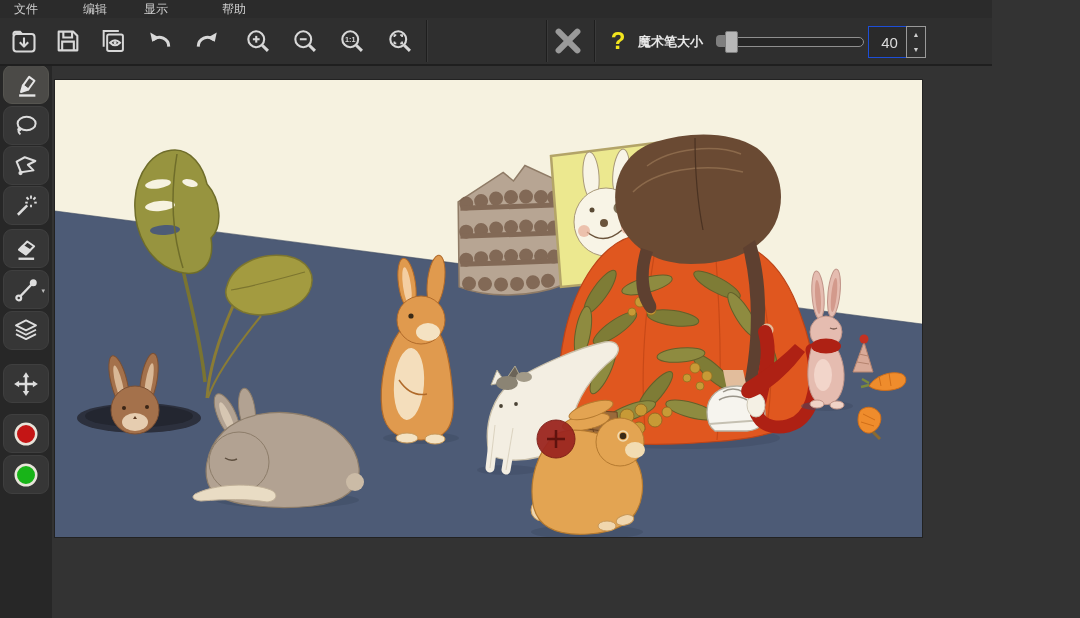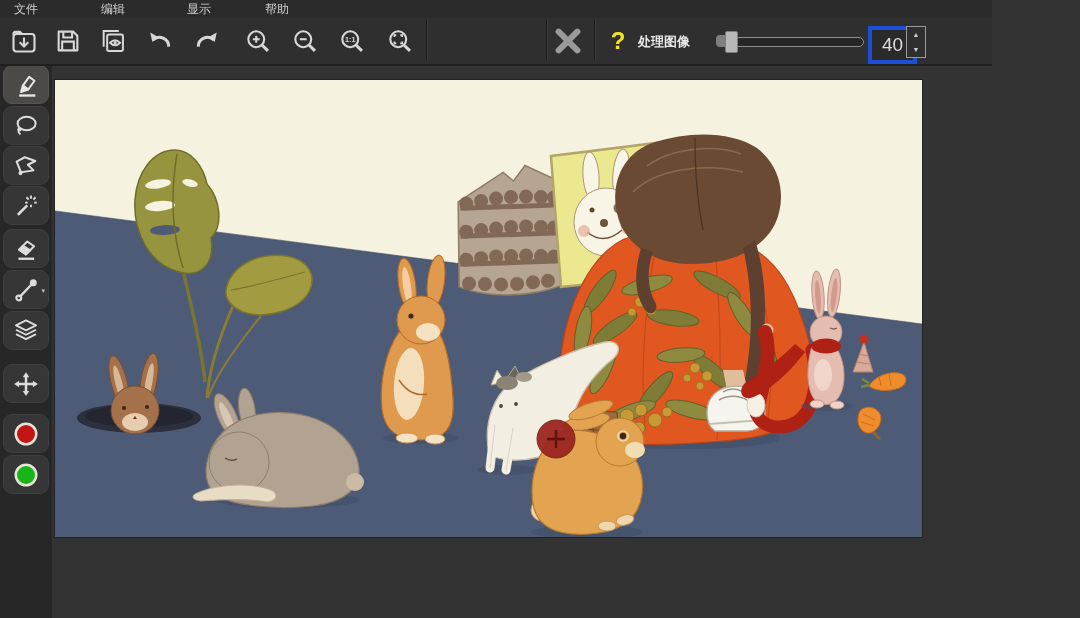--- a/index.html
+++ b/index.html
@@ -2,37 +2,37 @@
 <html><head>
 <meta charset="utf-8">
 <style>
   html,body{margin:0;padding:0;background:#333;}
   #app{position:relative;width:992px;height:618px;overflow:hidden;
        font-family:"Liberation Sans","DejaVu Sans",sans-serif;background:#ef4444;}
   
   .menubar{position:absolute;top:0;left:0;width:1080px;height:18px;background:#2b2b2b;
            display:flex;align-items:center;font-size:12px;color:#cfcfcf;z-index:30;}
   .menu-item{cursor:default;white-space:nowrap;}
-  .mi-0{margin-left:14px;} .mi-1{margin-left:63px;} .mi-2{margin-left:62px;text-align:center;} .mi-3{margin-left:54px;}
+  .mi-0{margin-left:14px;} .mi-1{margin-left:45px;} .mi-2{margin-left:37px;text-align:center;} .mi-3{margin-left:54px;}
   
   .toolbar{position:absolute;top:18px;left:0;width:1080px;height:46px;background:#2f2f2f;
            border-bottom:2px solid #1f1f1f;z-index:30;}
   .tbtn{position:absolute;top:7px;width:32px;height:32px;display:flex;align-items:center;
         justify-content:center;background:transparent;border:none;padding:0;cursor:pointer;text-align:center;}
   .tdiv{position:absolute;top:2px;height:42px;width:1px;background:#1e1e1e;border-right:1px solid #3a3a3a;}
   .process-btn{position:absolute;left:434px;top:4px;height:38px;display:flex;align-items:center;
         gap:9px;background:transparent;border:none;color:#ababab;font-size:15px;font-weight:bold;cursor:pointer;}
   .brush-label{position:absolute;left:638px;top:15px;font-size:13px;font-weight:bold;color:#e8e8e8;}
   .slider{position:absolute;left:716px;top:19px;width:146px;height:8px;background:#262626;
           border:1px solid #8f8f8f;border-radius:5px;cursor:pointer;}
   .slider-handle{position:absolute;left:8px;top:-7px;width:11px;height:20px;background:#b8b8b8;
           border:1px solid #7d7d7d;border-radius:2px;cursor:pointer;}
   .slider-cap{position:absolute;left:-1px;top:-3px;width:9px;height:12px;background:#7f7f7f;border-radius:4px 0 0 4px;}
   .spin-box{position:absolute;left:868px;top:8px;width:37px;height:28px;background:#2a2a2a;
-          border:4px solid #1d4ed8;color:#dcdcdc;font-size:19px;text-align:center;
+          border:1px solid #1d4ed8;color:#dcdcdc;font-size:15px;text-align:center;
           font-family:"Liberation Sans",sans-serif;}
   .spin-arrows{position:absolute;left:906px;top:8px;width:18px;height:30px;border:1px solid #9a9a9a;
           display:flex;flex-direction:column;}
   .spin-up,.spin-down{flex:1;display:flex;align-items:center;justify-content:center;
           font-size:7px;color:#cfcfcf;background:#2f2f2f;border:none;cursor:pointer;padding:0;}
   
   .sidebar{position:absolute;top:64px;left:0;width:52px;height:554px;background:#272727;z-index:20;}
   .tool{position:absolute;left:3px;width:46px;height:39px;border-radius:9px;background:#363636;
         display:flex;align-items:center;justify-content:center;border:1px solid #3f3f3f;
         box-sizing:border-box;cursor:pointer;}
@@ -151,21 +151,21 @@
         </svg>
       </span>
     </button>
 
     <div class="tdiv" style="left:594px"></div>
 
     <button class="tbtn" style="left:602px;color:#f2e51e;font-size:24px;font-weight:bold;">
       <span>?</span>
     </button>
 
-    <span class="brush-label">处理图像</span>
+    <span class="brush-label">魔术笔大小</span>
 
     <div class="slider">
       <div class="slider-cap"></div>
       <div class="slider-handle"></div>
     </div>
 
     <input class="spin-box" readonly="" value="40" style="">
     <div class="spin-arrows">
       <button class="spin-up">▲</button>
       <button class="spin-down">▼</button>

